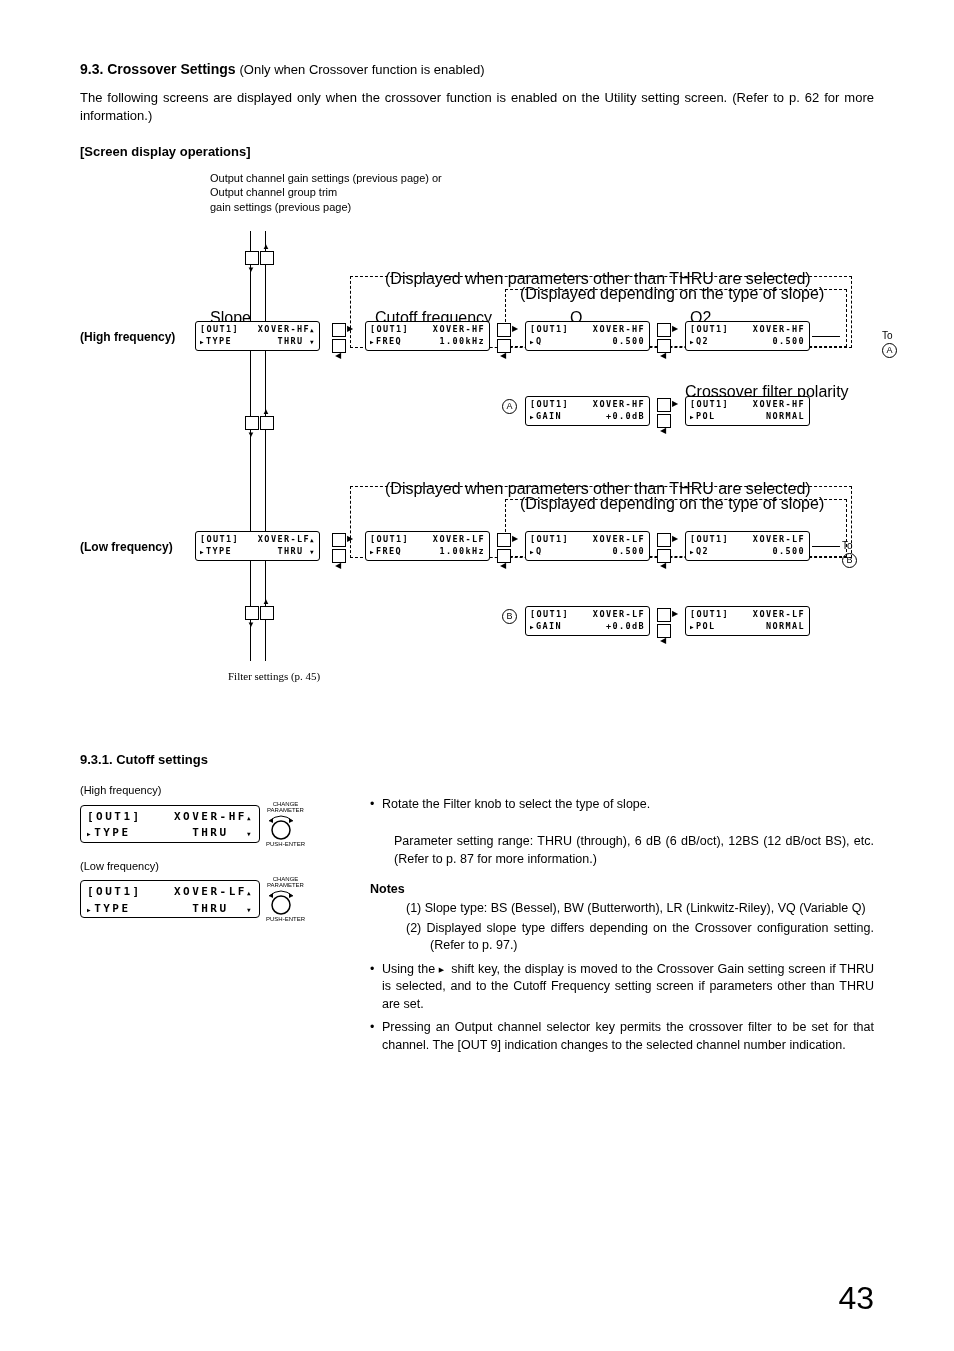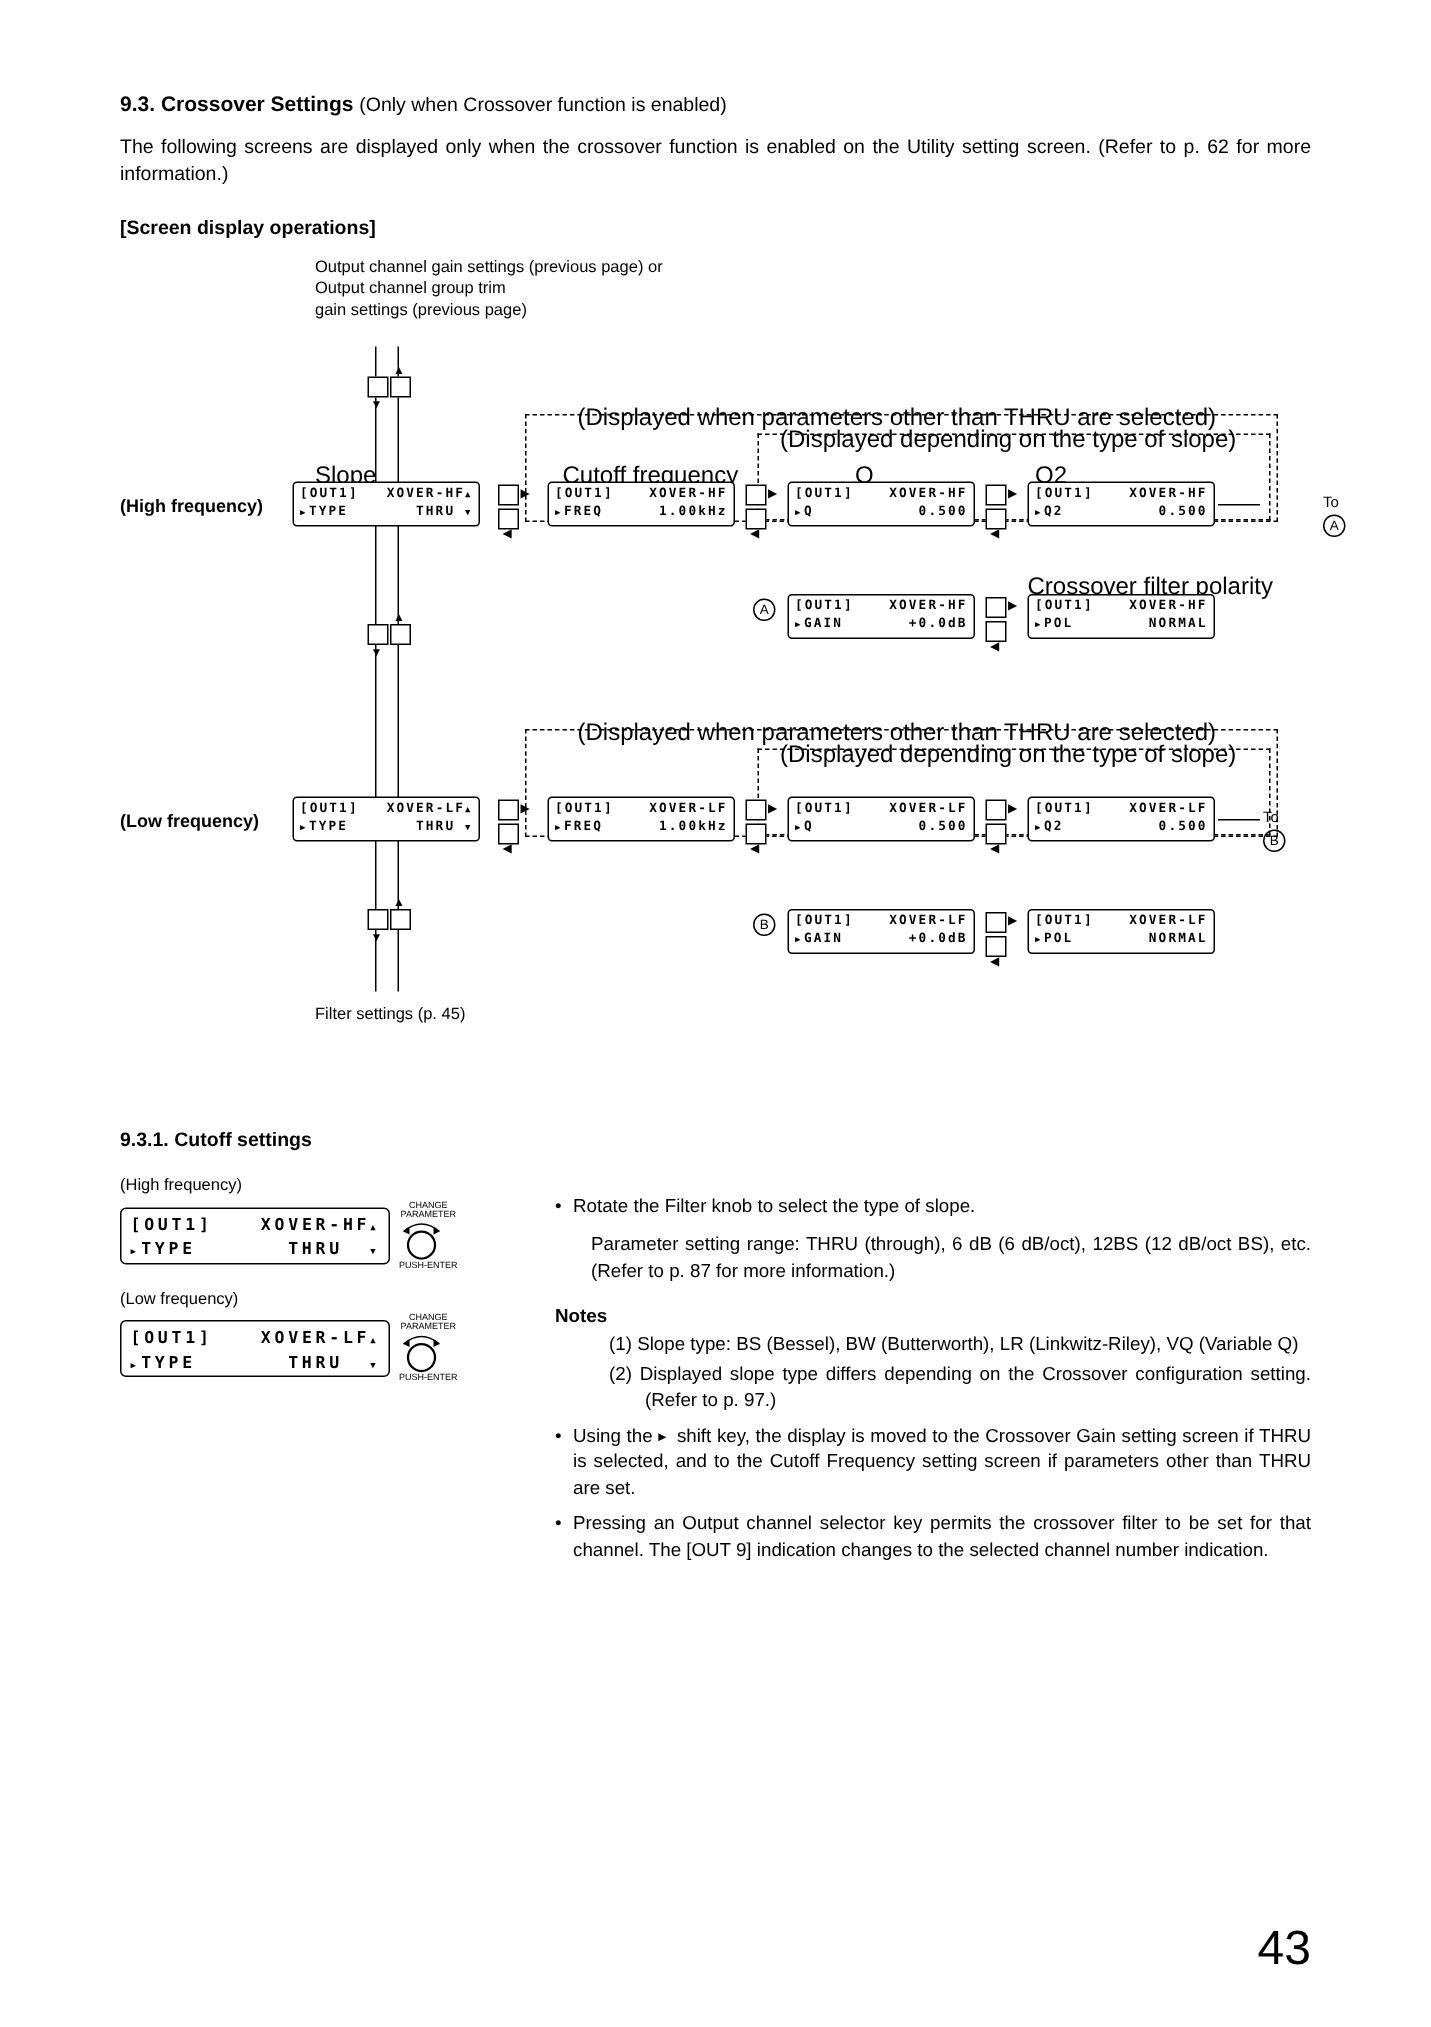--- a/index.html
+++ b/index.html
@@ -42,21 +42,21 @@
     .display-group { margin-bottom: 12px; }
     .display-label { font-size: 11px; margin-bottom: 2px; }
     .display-row { display: flex; align-items: center; gap: 6px; }
     .lcd-big { width: 180px; height: 38px; border: 1.5px solid #000; border-radius: 4px; font-family: "DejaVu Sans Mono","Courier New",monospace; font-size: 11px; font-weight: bold; letter-spacing: 2.5px; padding: 3px 6px; line-height: 1.5; box-sizing: border-box; }
     .lcd-big .row { display: flex; justify-content: space-between; white-space: nowrap; }
     .knob { text-align: center; font-size: 6px; line-height: 1; }
     .knob svg { display: block; }
     .bullet-list { padding-left: 0; list-style: none; }
     .bullet-list > li { position: relative; padding-left: 12px; margin-bottom: 6px; text-align: justify; }
     .bullet-list > li::before { content: "•"; position: absolute; left: 0; top: 0; }
-    .indent { padding-left: 12px; margin-top: 8px; }
+    .indent { padding-left: 12px; margin-top: 20px; }
     .notes-heading { font-weight: bold; margin: 4px 0 2px 0; }
     .note-item { padding-left: 60px; text-indent: -24px; margin-bottom: 2px; text-align: justify; }
     .page-num { position: absolute; right: 80px; bottom: 30px; font-size: 32px; font-family: Arial, sans-serif; }
     .tri-r::before { content: "▶"; font-size: 7px; margin-right: 3px; vertical-align: 1px; }
 </style>
 </head>
 <body>
 
 <div>
     <span class="section-title">
@@ -256,21 +256,21 @@
         <span class="tri-right">POL</span>
         <span>NORMAL</span>
       </div>
     </div>
     <div class="nav-icon arrow-right" style="left:577px; top:437px;"></div>
     <div class="nav-icon arrow-left" style="left:577px; top:453px;"></div>
 
     <div class="nav-icon arrow-down" style="left:165px; top:435px;"></div>
     <div class="nav-icon arrow-up" style="left:180px; top:435px;"></div>
 
-    <div class="small-label" style="left:130px; top:498px; font-size:11px;">Filter settings (p. 45)</div>
+    <div class="small-label" style="left:148px; top:498px; font-size:11px;font-family:Liberation Serif, serif;">Filter settings (p. 45)</div>
 </div>
 
 <div class="subsection">
     <span>9.3.1.</span>
     <span>Cutoff settings</span>
 </div>
 
 <div class="lower">
     <div class="left-col">
         <div class="display-group">

